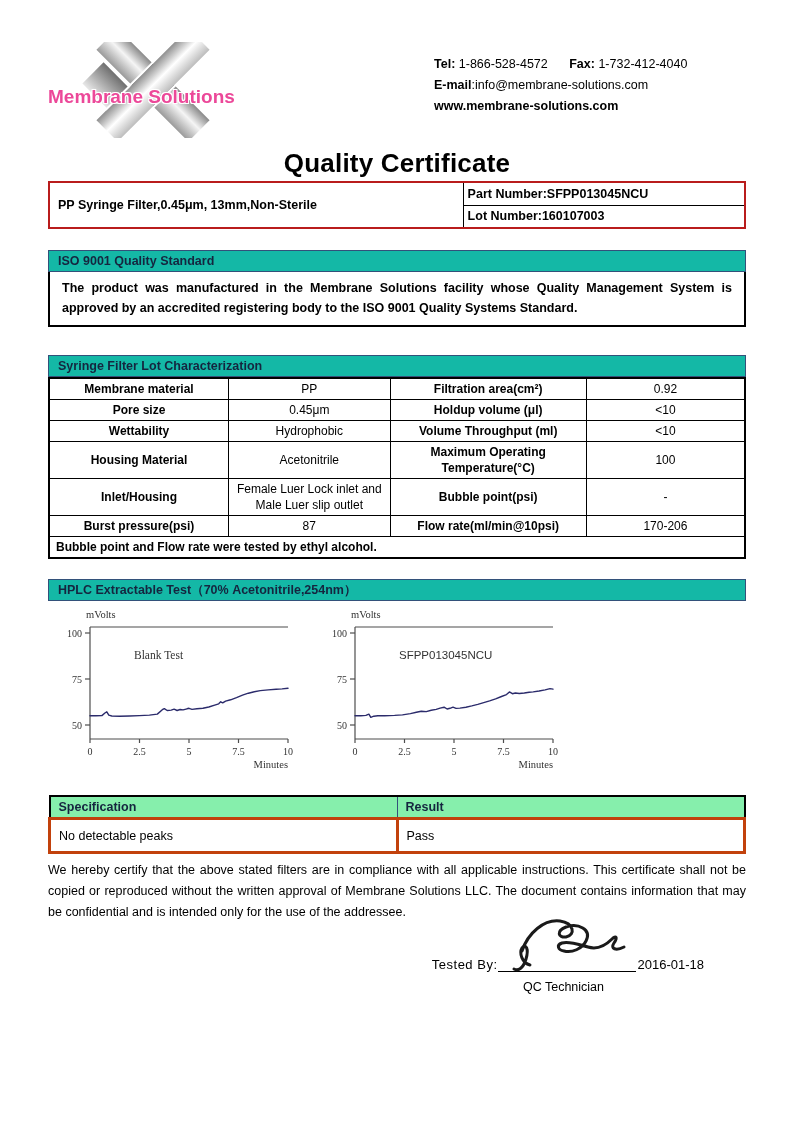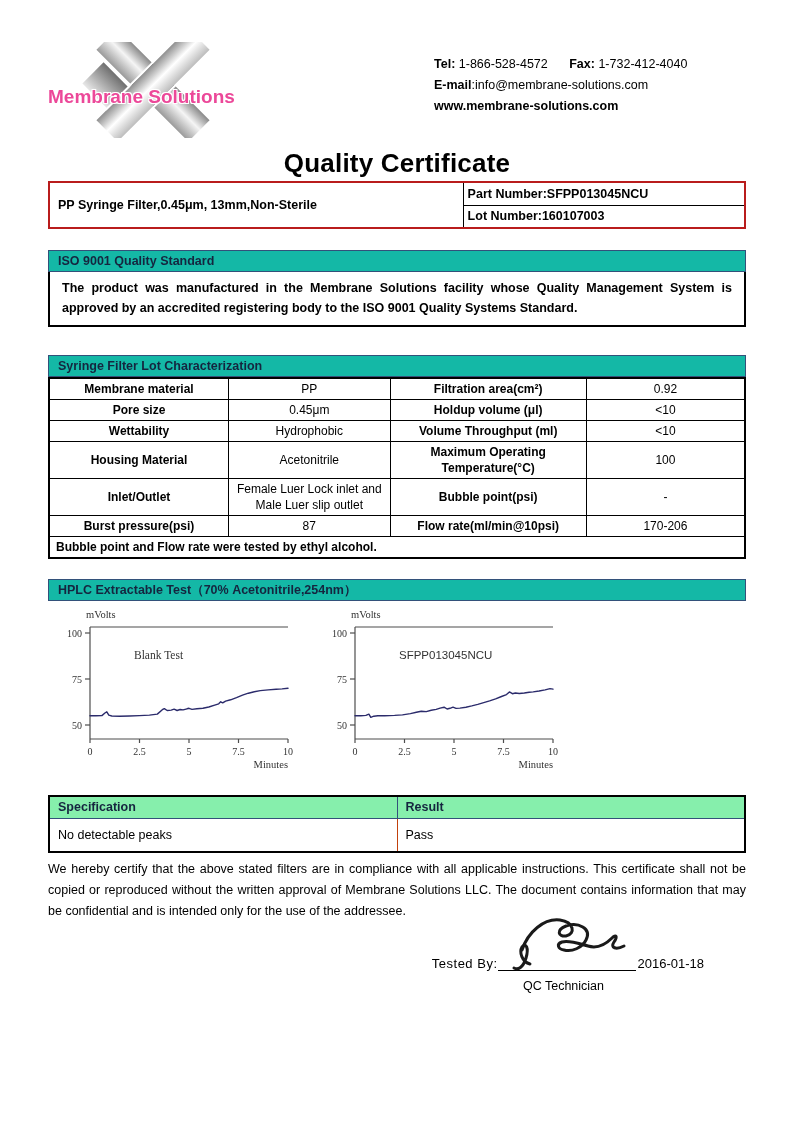--- a/index.html
+++ b/index.html
@@ -61,21 +61,21 @@
   
   .hplc-wrap { margin-top:20px; }
   .charts { display:flex; padding-left:8px; margin-top:6px; }
   .chart-box { width:250px; height:168px; }
   .chart-box + .chart-box { margin-left:15px; }
 
   
   .spec-tbl { margin-top:20px; border:2px solid #000; }
   .spec-tbl th { background:#86efac; color:#15253f; border:1px solid #33517a;
     font-size:12.5px; text-align:left; padding:3px 8px; height:22px; }
-  .spec-tbl td { border:1px solid #c2410c; font-size:12.5px; padding:3px 8px; height:34px; }
+  .spec-tbl td { border:3px solid #c2410c; font-size:12.5px; padding:3px 8px; height:34px; }
   .spec-tbl .col-l { width:50%; }
 
   
   .certify { margin-top:6px; font-size:12.5px; line-height:21px; text-align:justify; }
 
   
   .sig-row { margin-top:34px; display:flex; justify-content:flex-end; align-items:flex-end;
     padding-right:42px; font-size:13px; }
   .sig-label { font-weight:normal; letter-spacing:0.5px; }
   .sig-line { position:relative; display:inline-block; width:138px; border-bottom:1px solid #000; height:14px; }
@@ -150,21 +150,21 @@
         <td class="lbl">Volume Throughput (ml)</td>
         <td>&lt;10</td>
       </tr>
       <tr>
         <td class="lbl">Housing Material</td>
         <td>Acetonitrile</td>
         <td class="lbl">Maximum Operating Temperature(°C)</td>
         <td>100</td>
       </tr>
       <tr>
-        <td class="lbl">Inlet/Outlet</td>
+        <td class="lbl">Inlet/Housing</td>
         <td>Female Luer Lock inlet and Male Luer slip outlet</td>
         <td class="lbl">Bubble point(psi)</td>
         <td>-</td>
       </tr>
       <tr>
         <td class="lbl">Burst pressure(psi)</td>
         <td>87</td>
         <td class="lbl">Flow rate(ml/min@10psi)</td>
         <td>170-206</td>
       </tr>

